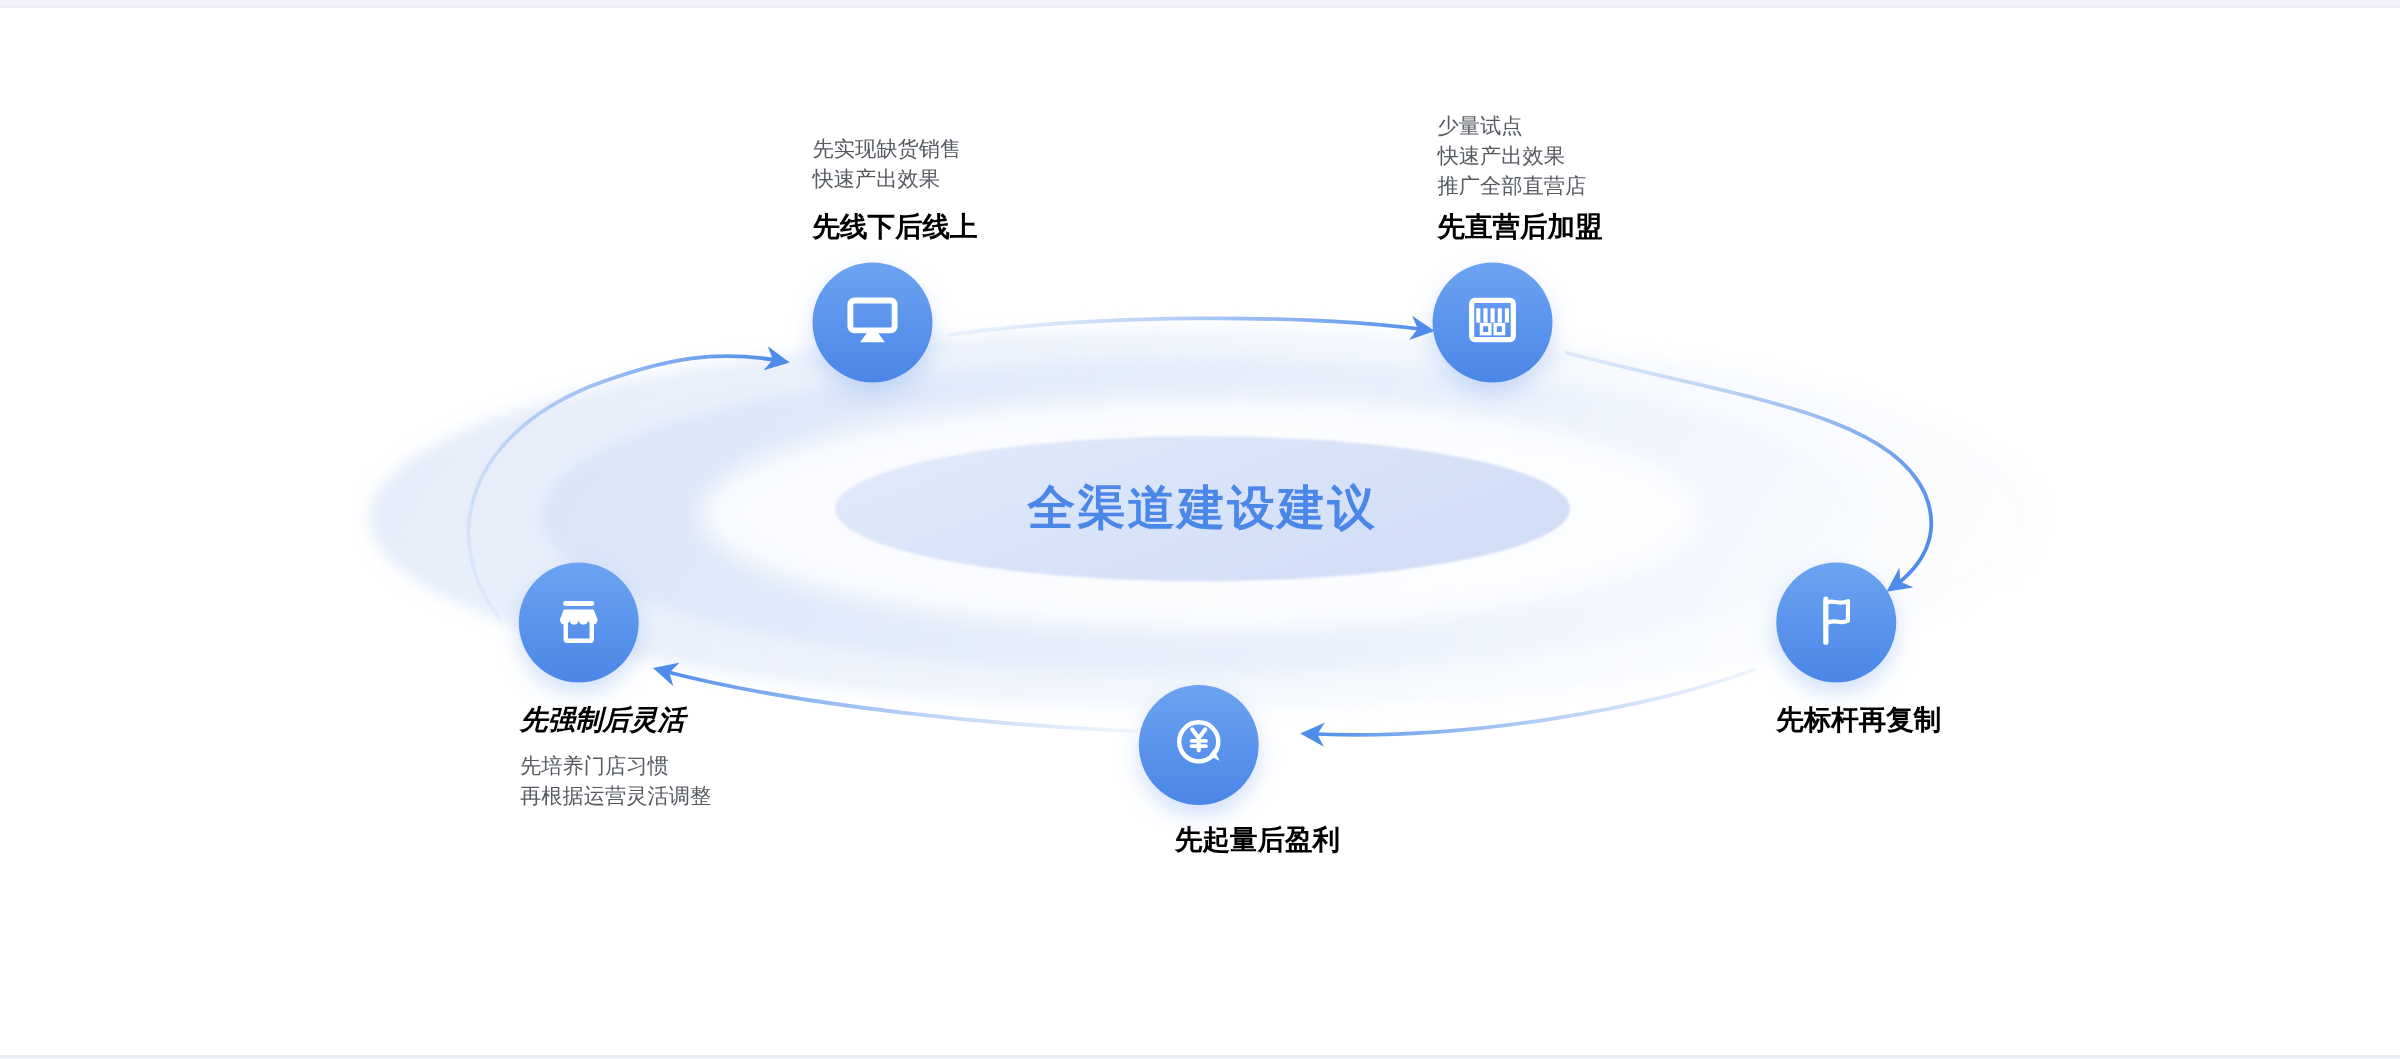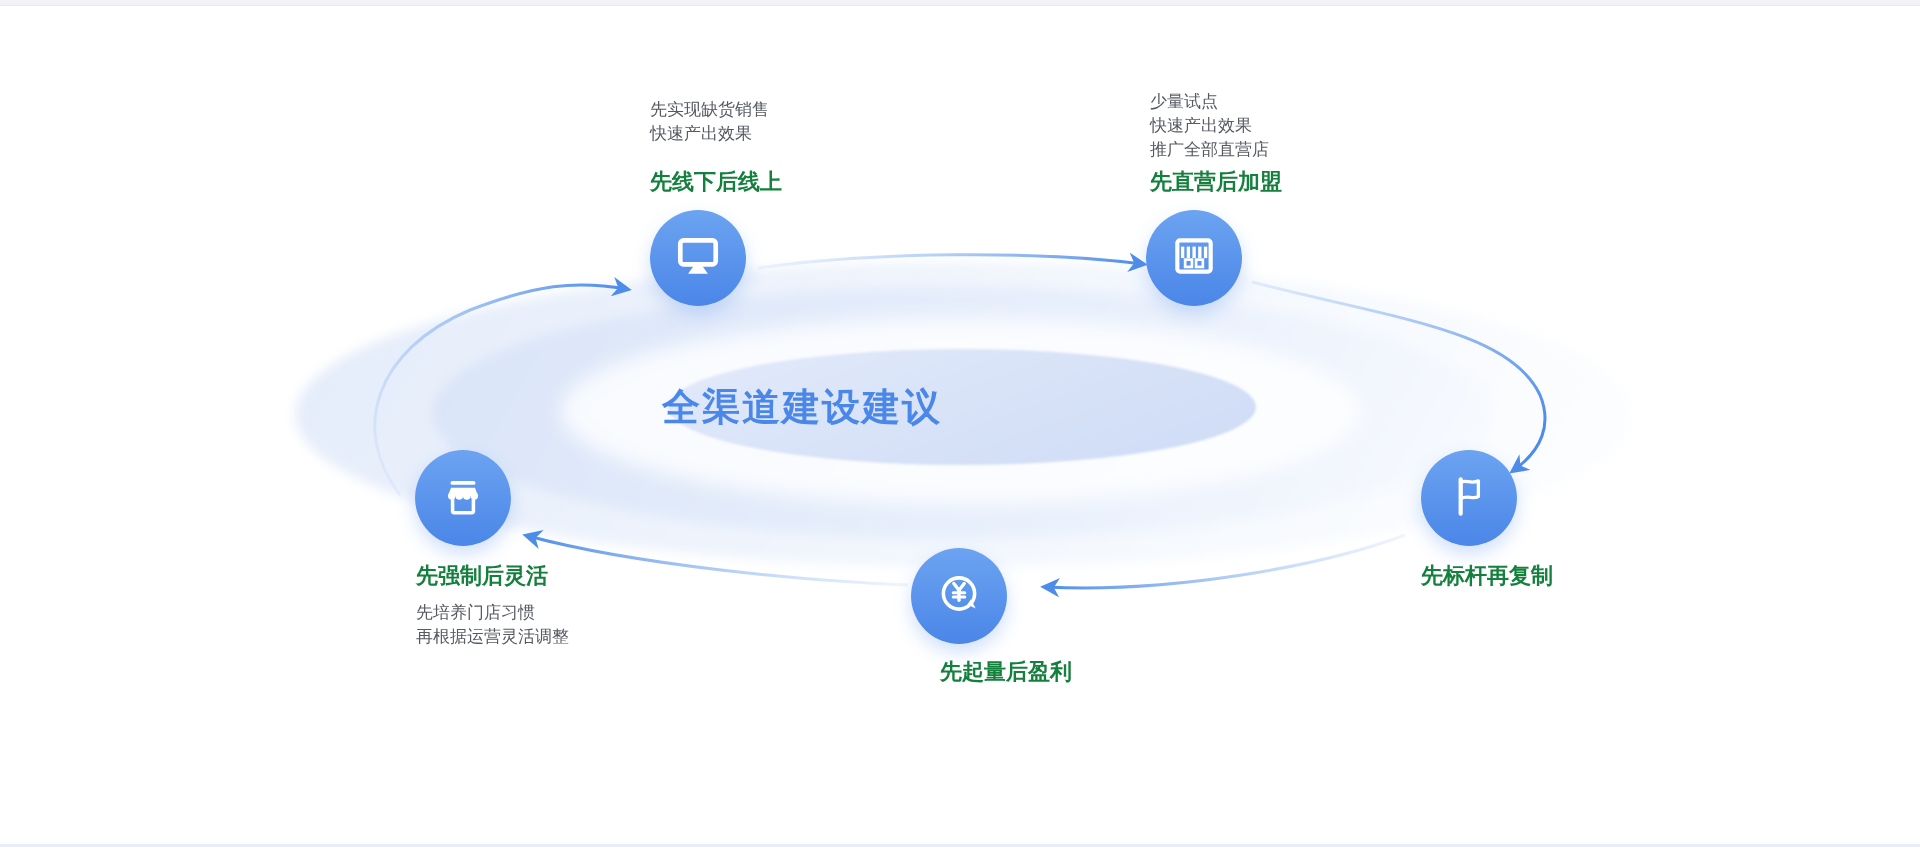--- a/index.html
+++ b/index.html
@@ -15,50 +15,50 @@
   .e-outer{left:295px;top:262px;width:1337px;height:305px;
     background:linear-gradient(120deg,#e4ecfa 0%,#f3f7fd 55%,#fdfeff 100%);filter:blur(6px);}
   .e-mid{left:432px;top:287px;width:1060px;height:252px;
     background:linear-gradient(120deg,#d9e4f8 0%,#e9f0fc 60%,#f9fbfe 100%);filter:blur(5px);}
   .e-white{left:560px;top:318px;width:800px;height:186px;background:rgba(255,255,255,0.8);filter:blur(10px);}
   .e-inner{left:668px;top:349px;width:588px;height:116px;
     background:linear-gradient(160deg,#e3ebfb 0%,#d7e2f8 55%,#cfdcf6 100%);filter:blur(1px);}
 
   .center-title{
     position:absolute;left:662px;top:385px;width:600px;z-index:3;
-    text-align:left;font-size:38px;line-height:44px;font-weight:bold;color:#4a87e8;letter-spacing:2px;
+    text-align:center;font-size:38px;line-height:44px;font-weight:bold;color:#4a87e8;letter-spacing:2px;
   }
 
   .arrows{position:absolute;left:0;top:0;z-index:1;}
 
   .node{
     position:absolute;width:96px;height:96px;border-radius:50%;z-index:2;
     background:linear-gradient(180deg,#6ca3f1 0%,#4b86e8 100%);
     box-shadow:0 8px 18px rgba(91,143,235,0.28);
     display:flex;align-items:center;justify-content:center;
   }
   .n-online{left:650px;top:210px;}
   .n-direct{left:1146px;top:210px;}
   .n-benchmark{left:1421px;top:450px;}
   .n-volume{left:911px;top:548px;}
   .n-mandatory{left:415px;top:450px;}
 
   .tb{position:absolute;z-index:3;white-space:nowrap;}
-  .tb-title{font-size:22px;font-weight:bold;color:#15803d;line-height:28px;}
+  .tb-title{font-size:22px;font-weight:bold;color:#000000;line-height:28px;}
   .tb-desc{font-size:17px;color:#555a61;line-height:24px;}
 
-  .t-online-desc{left:650px;top:98px;font-family:Liberation Serif, serif;}
+  .t-online-desc{left:650px;top:108px;font-family:Liberation Serif, serif;}
   .t-online-title{left:650px;top:168px;}
   .t-direct-desc{left:1150px;top:91px;font-family:Liberation Mono, monospace;}
   .t-direct-title{left:1150px;top:168px;}
   .t-benchmark-title{left:1421px;top:562px;}
   .t-benchmark-desc{left:1421px;top:596px;}
   .t-volume-title{left:912px;top:658px;margin-left:28px;}
   .t-volume-desc{left:912px;top:695px;}
-  .t-mandatory-title{left:416px;top:562px;}
+  .t-mandatory-title{left:416px;top:562px;font-style:italic;}
   .t-mandatory-desc{left:416px;top:601px;}
 </style>
 </head>
 <body>
 
 <div class="canvas">
 
   <div class="top-strip"></div>
 
   <div class="ellipse e-outer"></div>

